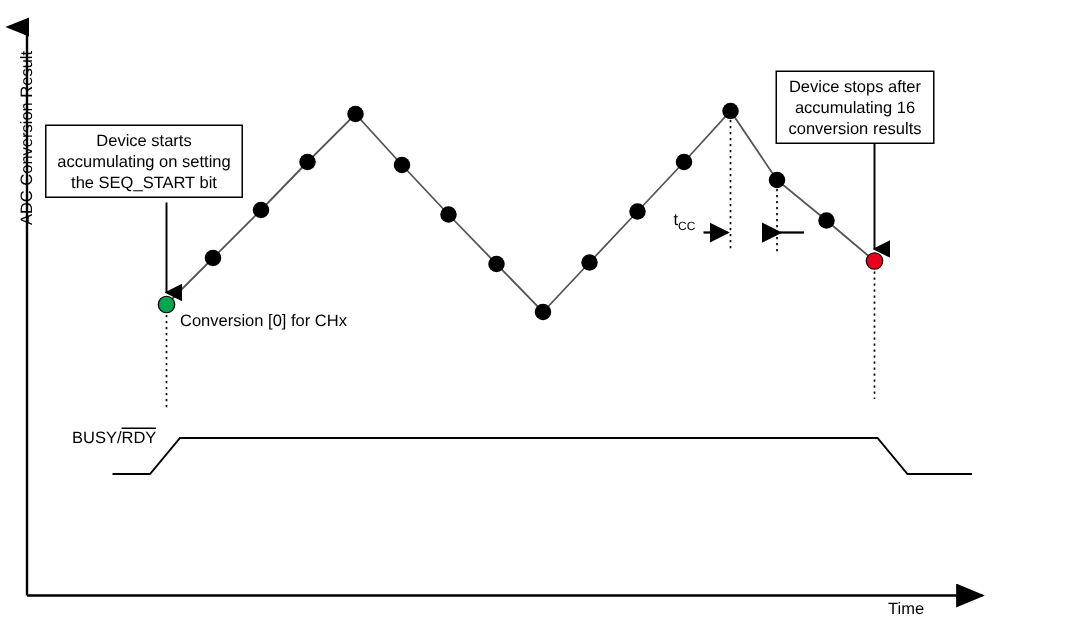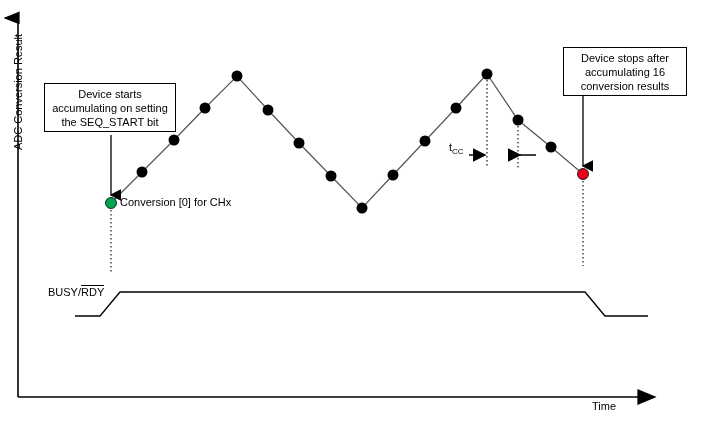--- a/index.html
+++ b/index.html
@@ -43,39 +43,38 @@
     box-sizing: border-box;
     border: 1px solid #000000;
     background: #ffffff;
     font-size: 11px;
     line-height: 14px;
     color: #000000;
     text-align: center;
     padding: 3px 4px 2px 4px;
   }
   #callout-start {
-    left: 44px;
+    left: 30px;
     top: 83px;
     width: 132px;
   }
   #callout-stop {
     left: 517px;
     top: 47px;
-    width: 124px;
-    margin-left: 46px;
+    width: 106px;
   }
   .point-label {
     position: absolute;
     font-size: 11px;
     color: #000000;
     white-space: nowrap;
   }
   #label-conversion-first {
     left: 120px;
-    top: 196px;
+    top: 208px;
   }
   #label-conversion-last {
     left: 592px;
     top: 167px;
   }
   #label-busy {
     position: absolute;
     left: 48px;
     top: 286px;
     font-size: 11px;

